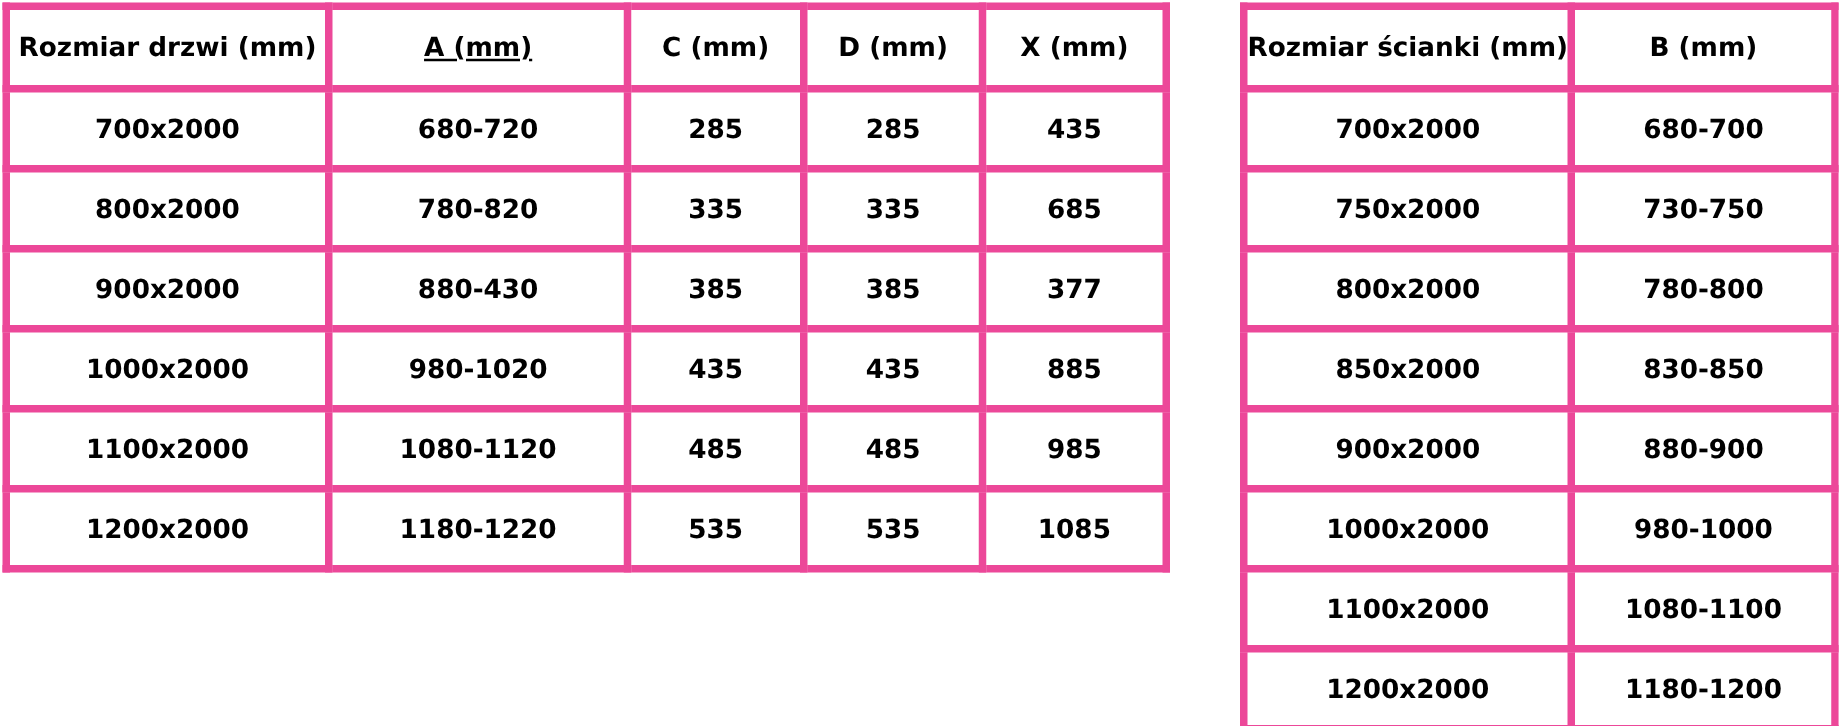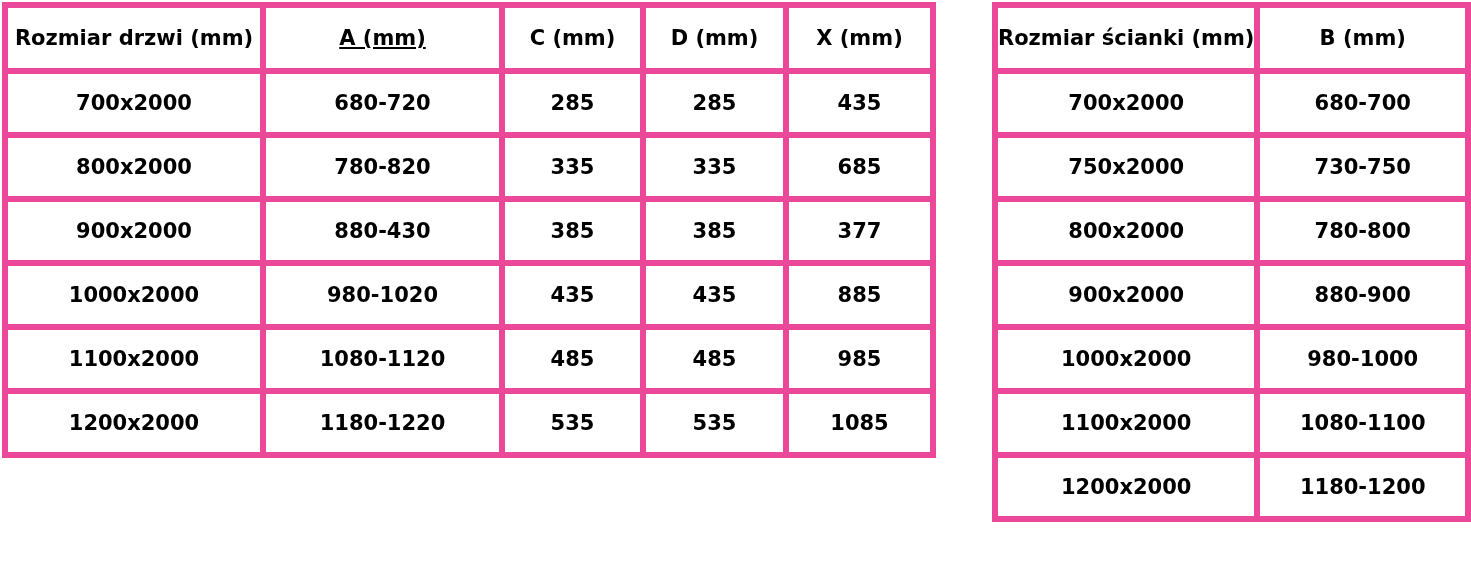--- a/index.html
+++ b/index.html
@@ -137,20 +137,24 @@
       </tr>
       <tr>
         <td>750x2000</td>
         <td>730-750</td>
       </tr>
       <tr>
         <td>800x2000</td>
         <td>780-800</td>
       </tr>
       <tr>
+        <td>850x2000</td>
+        <td>830-850</td>
+      </tr>
+      <tr>
         <td>900x2000</td>
         <td>880-900</td>
       </tr>
       <tr>
         <td>1000x2000</td>
         <td>980-1000</td>
       </tr>
       <tr>
         <td>1100x2000</td>
         <td>1080-1100</td>

